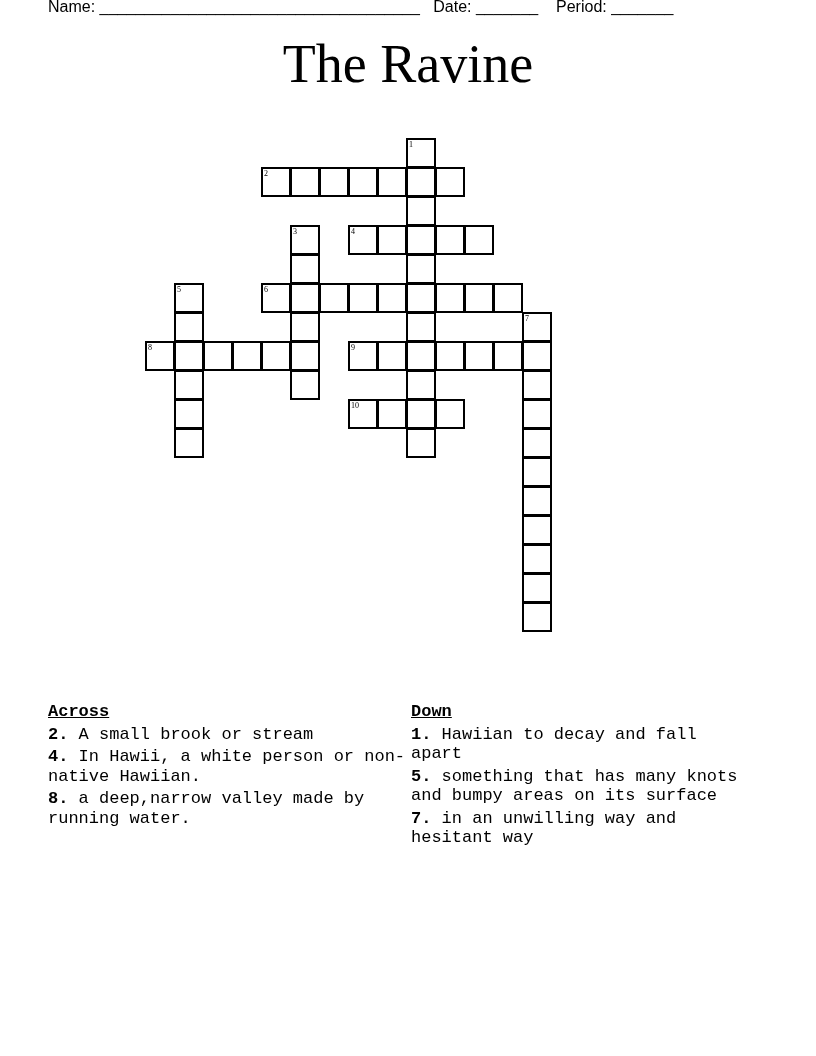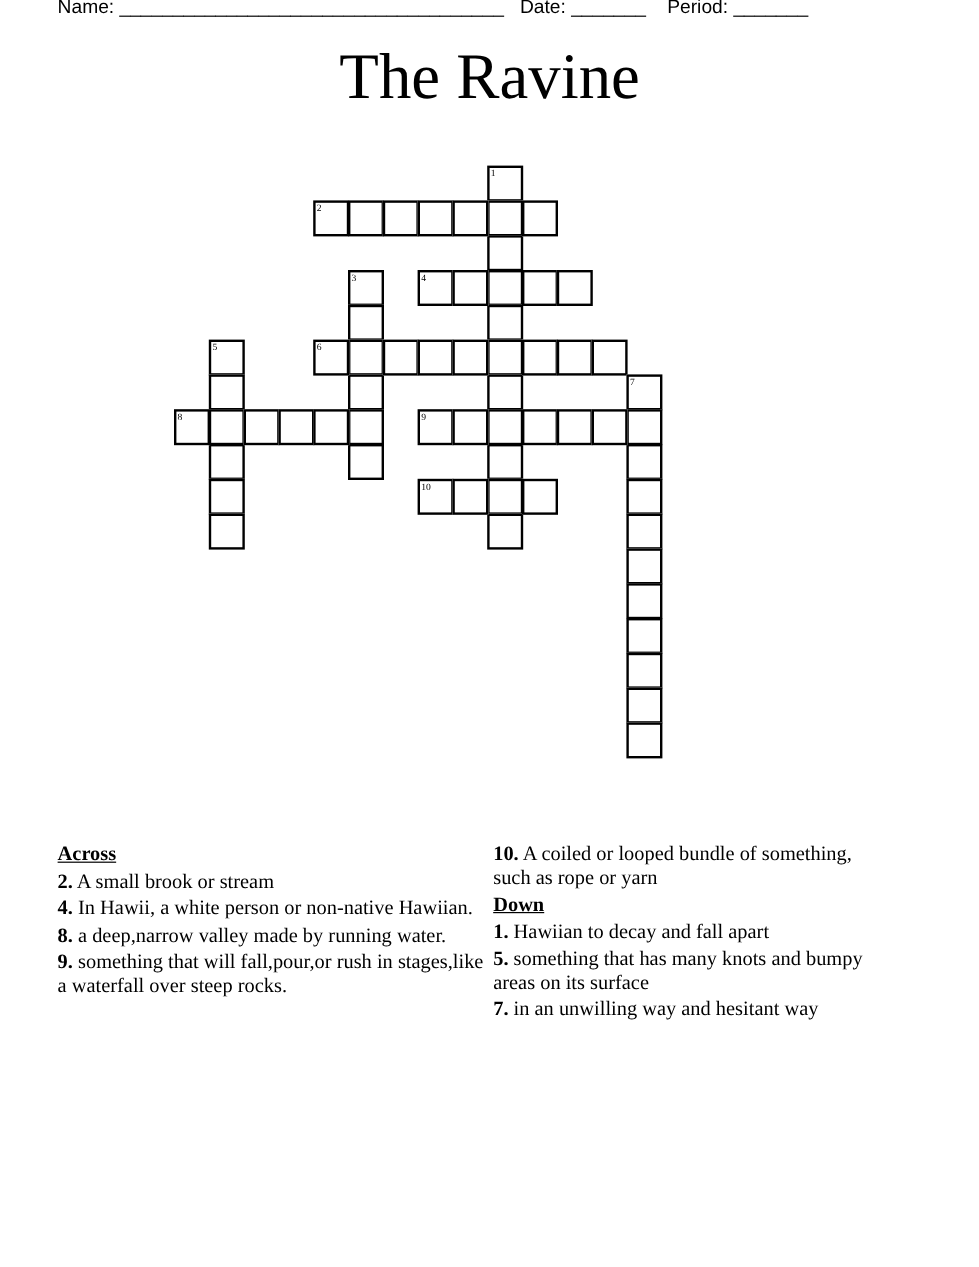--- a/index.html
+++ b/index.html
@@ -18,21 +18,21 @@
     .cell {
       position: absolute; width: 29px; height: 29px; box-sizing: border-box;
       border: 2px solid #000; margin-left: -1px; margin-top: -1px; background: #fff;
     }
     .cell .num {
       position: absolute; left: 1px; top: 0px;
       font-family: "Liberation Serif", serif; font-size: 8px; line-height: 9px;
     }
     .clues {
       position: absolute; top: 702px;
-      font-family: Liberation Serif, serif; font-size: 17px; line-height: 19.5px;
+      font-family: Liberation Mono, monospace; font-size: 17px; line-height: 19.5px;
     }
     .clues.left { left: 48px; width: 360px; }
     .clues.right { left: 411px; width: 330px; }
     .heading { font-weight: bold; text-decoration: underline; margin-bottom: 3px; display: block; }
     .clue { margin-bottom: 3px; }
     .clue b { font-weight: bold; }
   </style>
 </head>
 <body>
 
@@ -124,22 +124,20 @@
     </div>
     <div class="cell" style="left: 232px; top: 261px; width: 30px; height: 30px;"></div>
     <div class="cell" style="left: 290px; top: 261px; width: 30px; height: 30px;"></div>
   </div>
 
 <div class="clues left">
   <span class="heading">Across</span>
   <div class="clue"><b>2.</b><span> A small brook or stream</span></div>
   <div class="clue"><b>4.</b><span> In Hawii, a white person or non-native Hawiian.</span></div>
   <div class="clue"><b>8.</b><span> a deep,narrow valley made by running water.</span></div>
-  <div class="clue"><b>9.</b><span> something that will fall,pour,or rush in stages,like a waterfall over steep rocks.</span></div>
 </div>
 
 <div class="clues right">
-  <div class="clue"><b>10.</b><span> A coiled or looped bundle of something, such as rope or yarn</span></div>
   <span class="heading">Down</span>
   <div class="clue"><b>1.</b><span> Hawiian to decay and fall apart</span></div>
   <div class="clue"><b>5.</b><span> something that has many knots and bumpy areas on its surface</span></div>
   <div class="clue"><b>7.</b><span> in an unwilling way and hesitant way</span></div>
 </div>
 
 </body></html>

